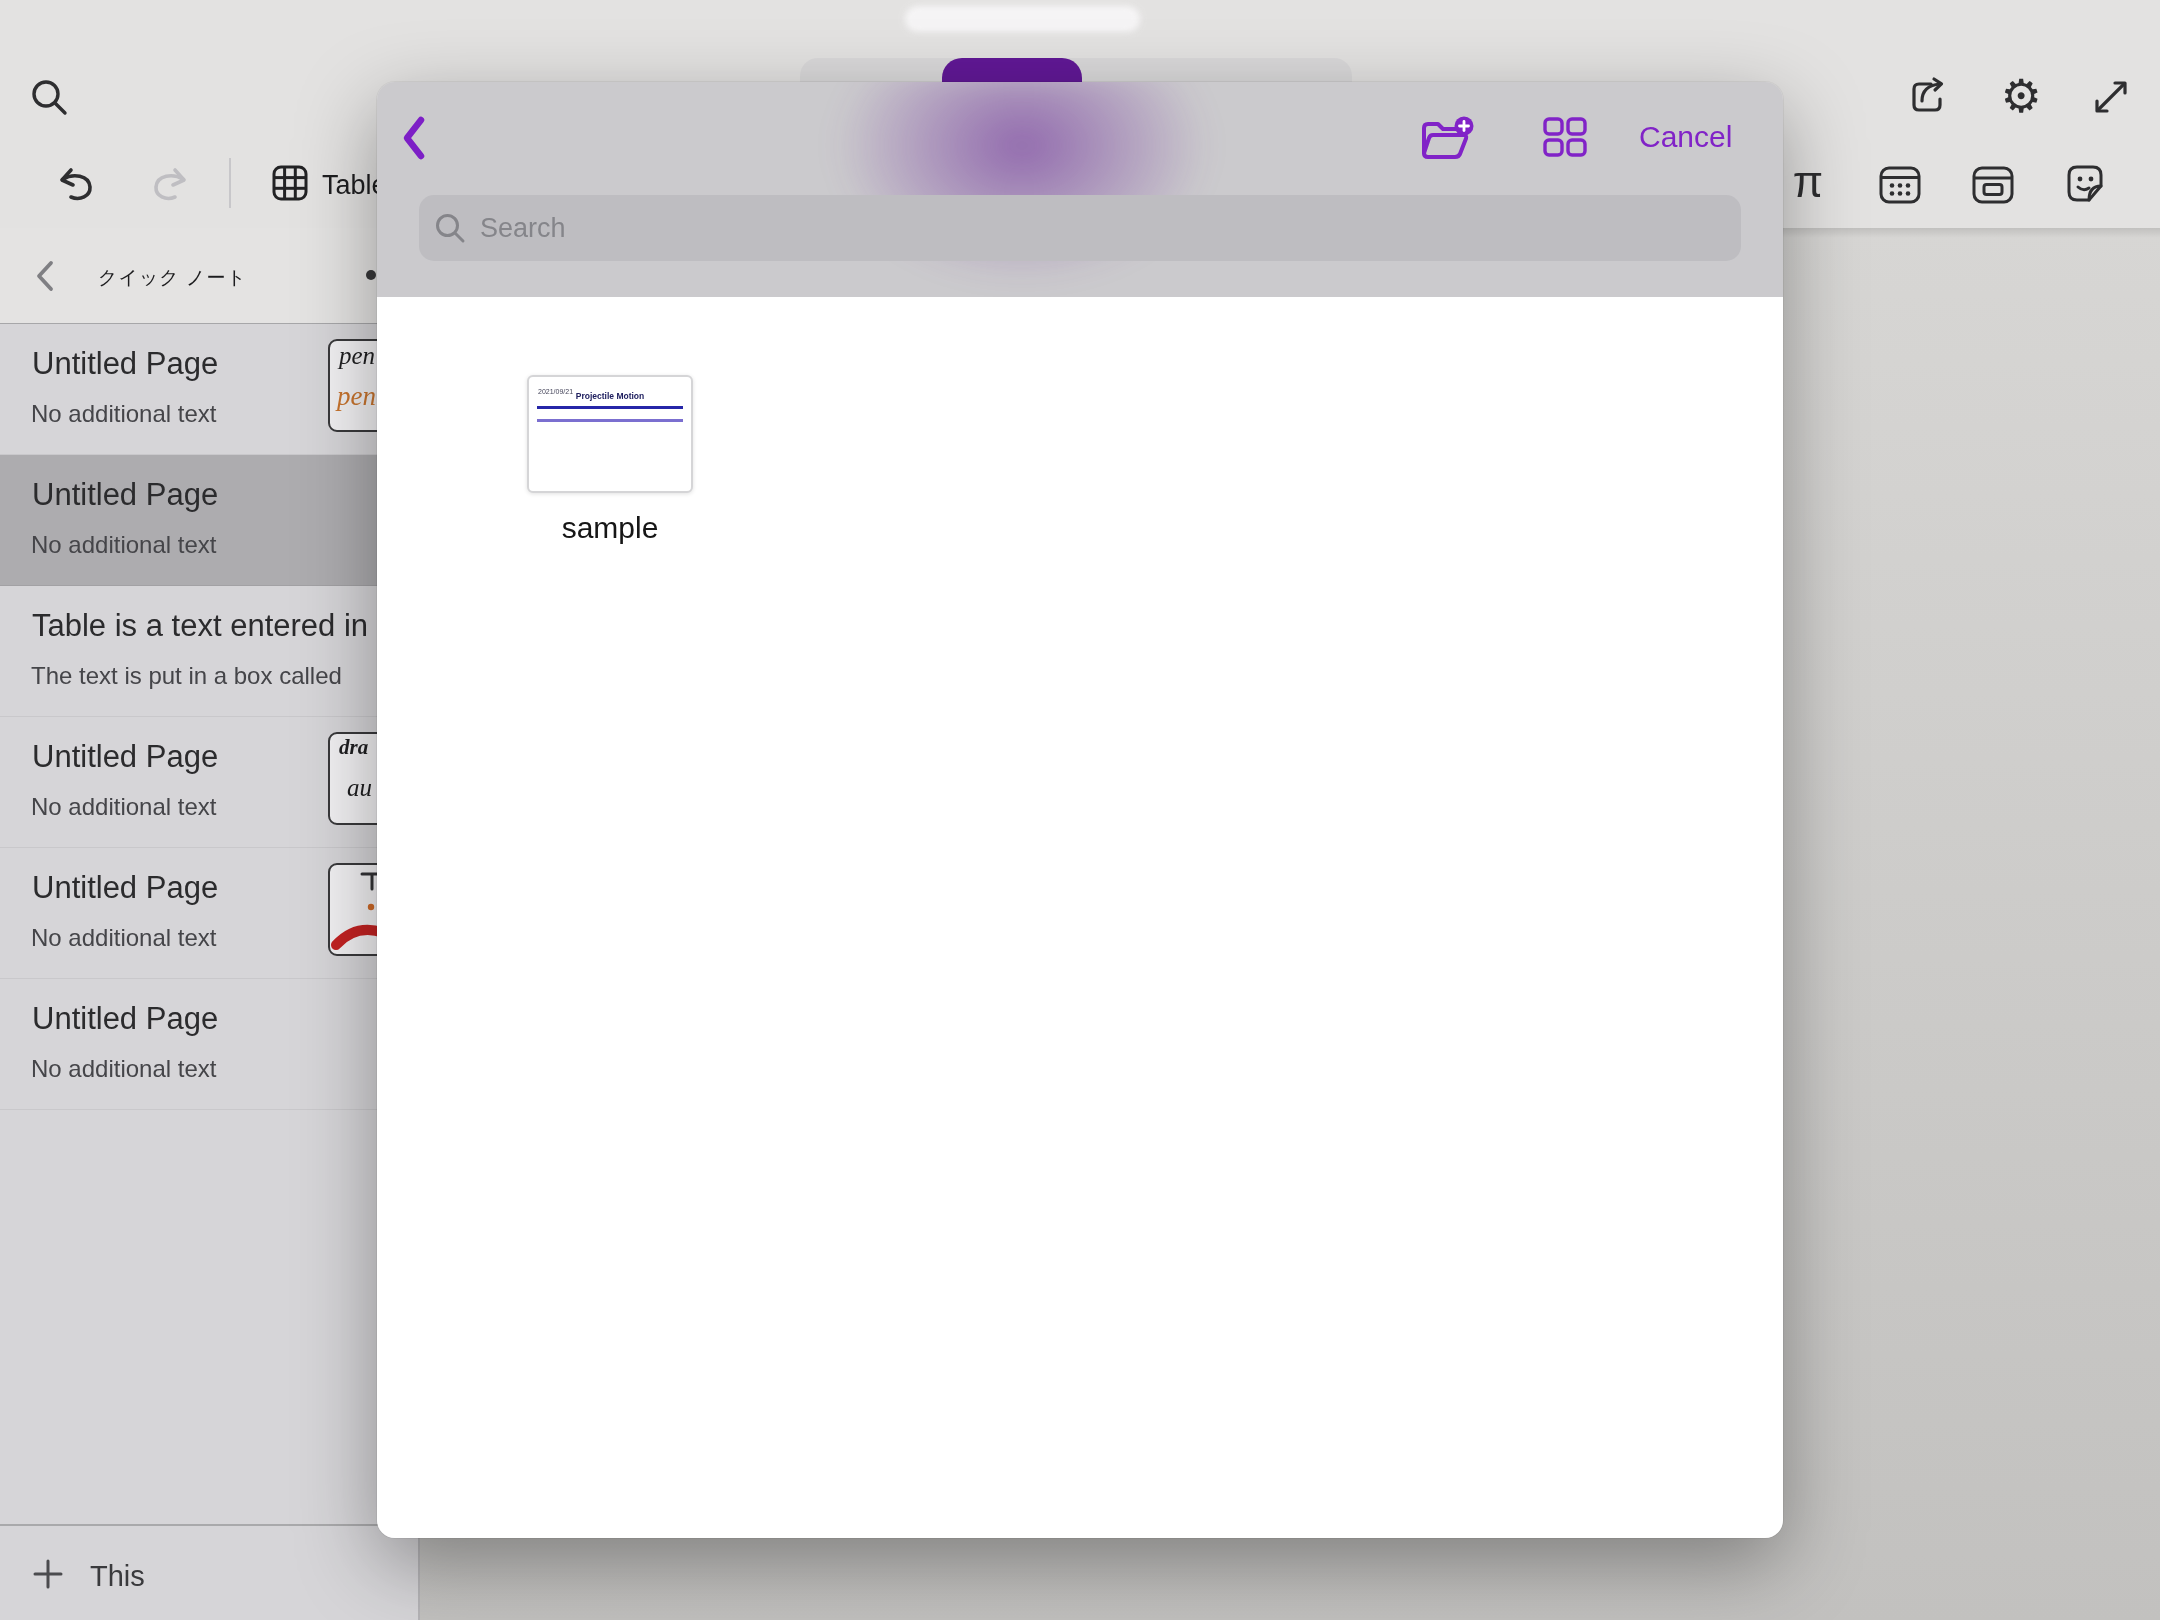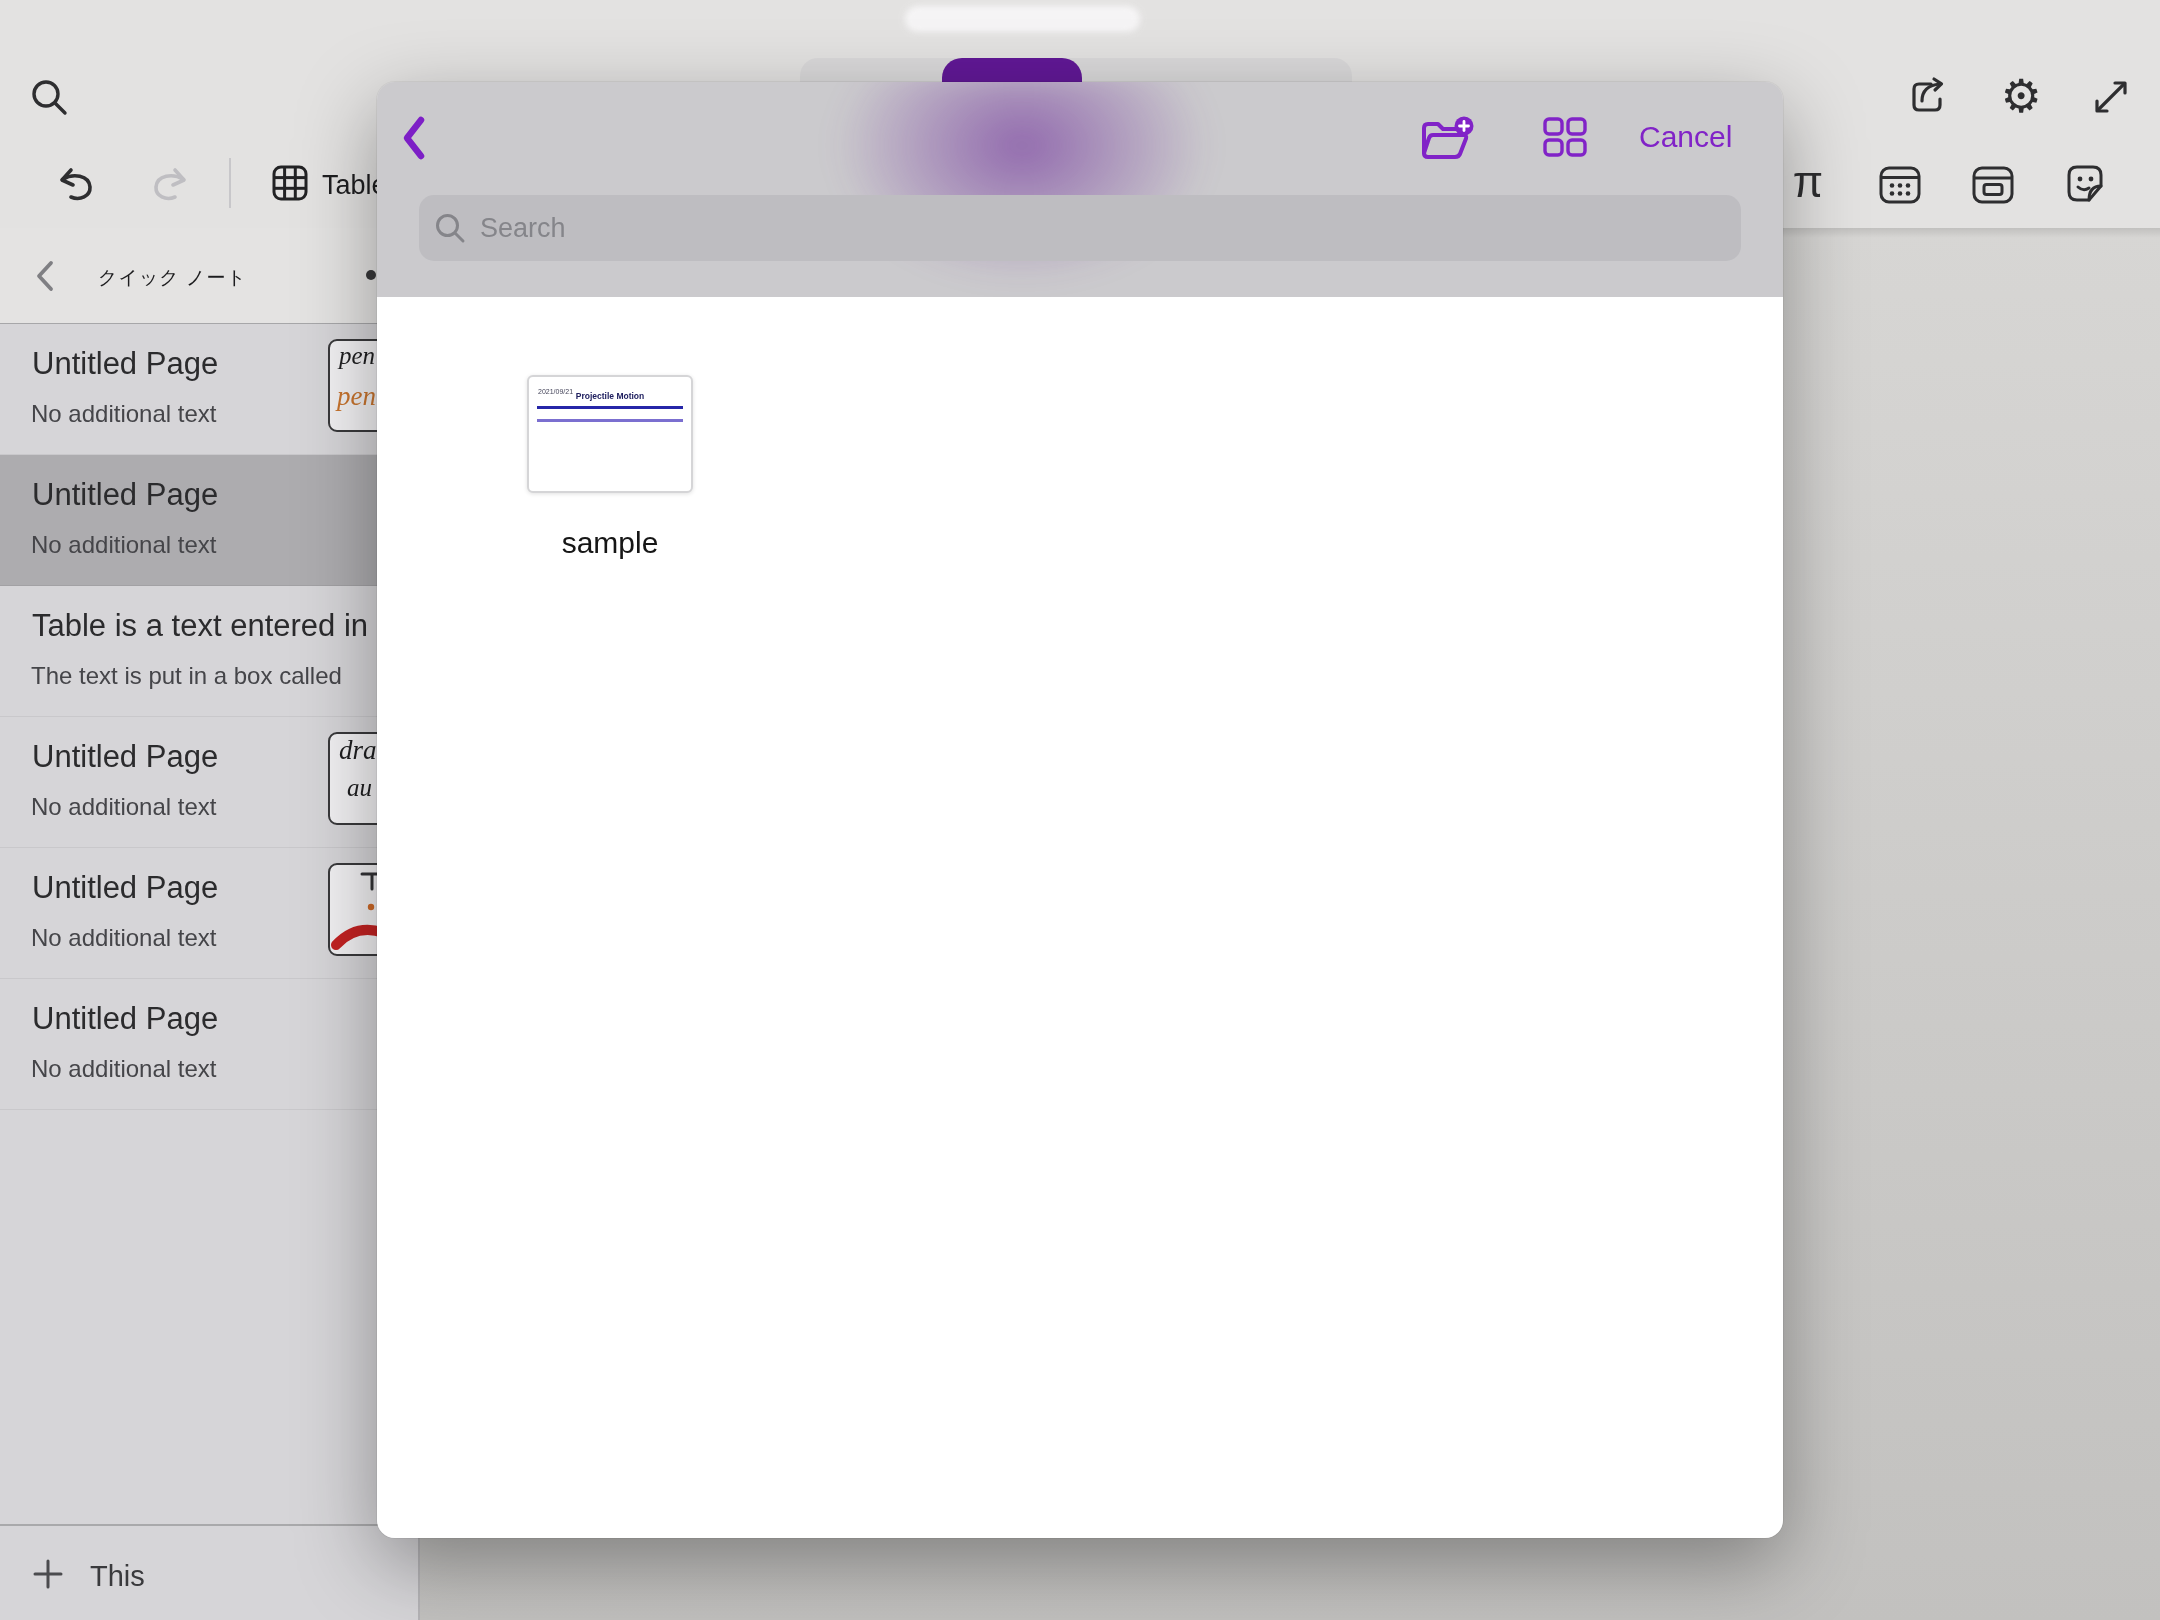--- a/index.html
+++ b/index.html
@@ -79,21 +79,21 @@
   .m-body{position:absolute;left:0;top:215px;width:100%;height:1241px;background:#FFFFFF;}
 
   .file-item{position:absolute;left:150px;top:78px;width:166px;text-align:center;}
   .doc-thumb{position:relative;width:166px;height:118px;box-sizing:border-box;
      background:#FFFFFF;border:2px solid #D5D5D7;border-radius:6px;
      box-shadow:0 1px 4px rgba(0,0,0,0.12);overflow:hidden;}
   .doc-date{position:absolute;left:9px;top:11px;font-size:7px;color:#44445A;}
   .doc-line1{position:absolute;left:8px;right:8px;top:29px;height:2.5px;background:#2626A8;}
   .doc-line2{position:absolute;left:8px;right:8px;top:42px;height:2.5px;background:#7B6FD0;}
   .doc-title{position:absolute;left:0;right:0;top:14px;font-size:8.5px;font-weight:bold;color:#202060;}
-  .file-name{margin-top:33px;font-size:30px;color:#161616;}
+  .file-name{margin-top:18px;font-size:30px;color:#161616;}
 </style>
 </head>
 <body>
 
 <div class="abs toolbar-band"></div>
 <div class="abs canvas"></div>
 <div class="abs toolbar-shadow"></div>
 <div class="abs sidebar-headband"></div>
 <div class="abs sidebar-bg"></div>
 <div class="abs sidebar-sep-top"></div>
@@ -210,21 +210,21 @@
     <div class="s">No additional text</div>
   </div>
   <div class="srow">
     <div class="t">Table is a text entered in</div>
     <div class="s">The text is put in a box called</div>
   </div>
   <div class="srow">
     <div class="t">Untitled Page</div>
     <div class="s">No additional text</div>
     <div class="pthumb">
-      <span class="hand" style="left:9px;top:1px;font-size:27px;">dra</span>
+      <span class="hand" style="left:9px;top:1px;font-size:21px;font-weight:bold;">dra</span>
       <span class="hand" style="left:17px;top:40px;font-size:25px;">au</span>
     </div>
   </div>
   <div class="srow">
     <div class="t">Untitled Page</div>
     <div class="s">No additional text</div>
     <div class="pthumb">
       <svg width="82" height="85" viewBox="0 0 82 85">
         <path d="M32 9 H52 M42 9 V24" stroke="#333336" stroke-width="3" fill="none" stroke-linecap="round"></path>
         <circle cx="41" cy="42" r="3.2" fill="#D06A28"></circle>

